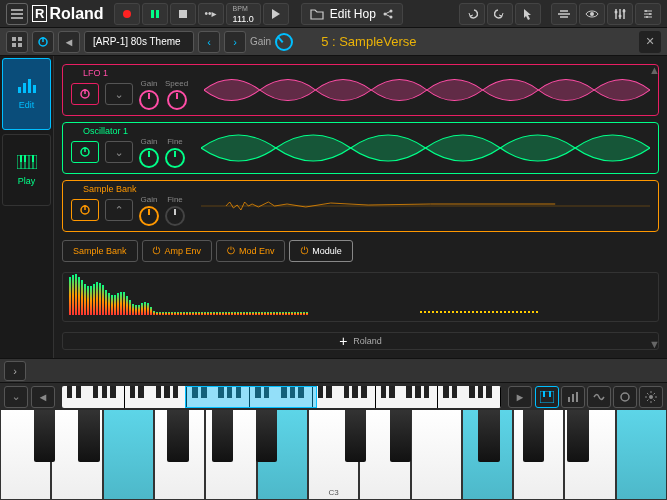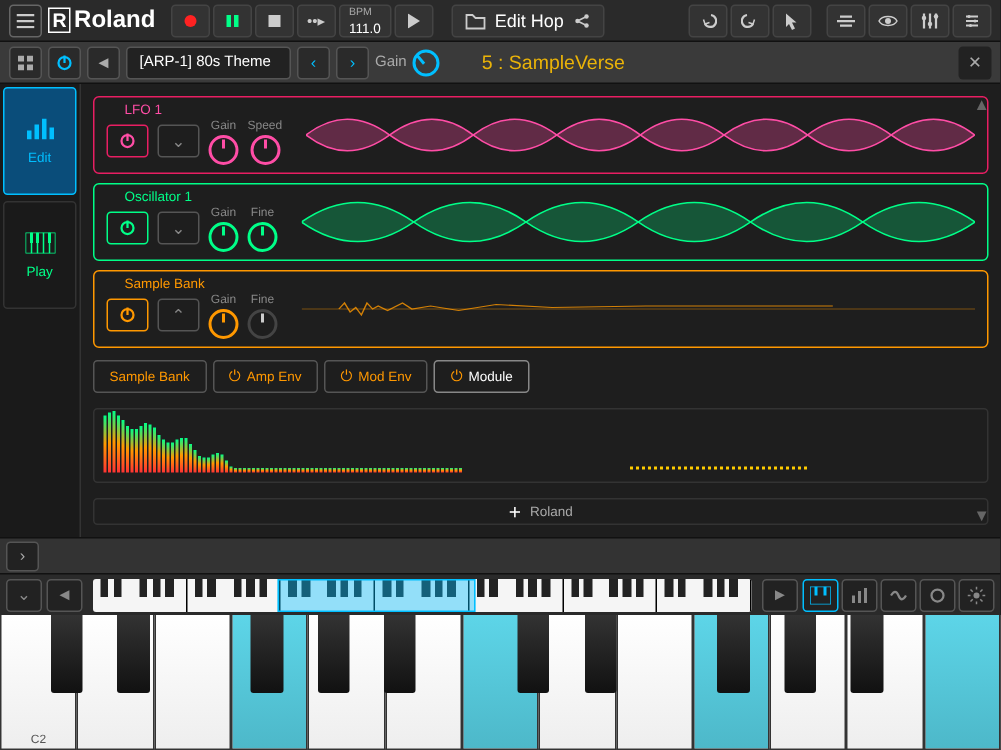--- a/index.html
+++ b/index.html
@@ -557,27 +557,27 @@
     <div class="kbopt">
         <svg width="12" height="12" viewBox="0 0 12 12">
           <circle cx="6" cy="6" r="2" fill="#888"></circle>
           <path d="M6 0v2M6 10v2M0 6h2M10 6h2M2 2l1.5 1.5M8.5 8.5L10 10M10 2L8.5 3.5M3.5 8.5L2 10" stroke="#888"></path>
         </svg>
       </div>
   </div>
 </div>
 
 <div class="keyboard">
-  <div class="white-key">C2</div>
     <div class="white-key"></div>
     <div class="white-key"></div>
     <div class="white-key hl"></div>
     <div class="white-key"></div>
     <div class="white-key"></div>
     <div class="white-key hl"></div>
+    <div class="white-key">C3</div>
     <div class="white-key"></div>
     <div class="white-key"></div>
     <div class="white-key hl"></div>
     <div class="white-key"></div>
     <div class="white-key"></div>
     <div class="white-key hl"></div>
     <div class="black-key" style="left:5.066666666666666%"></div>
     <div class="black-key" style="left:11.733333333333334%"></div>
     <div class="black-key" style="left:25.066666666666666%"></div>
     <div class="black-key" style="left:31.733333333333334%"></div>

